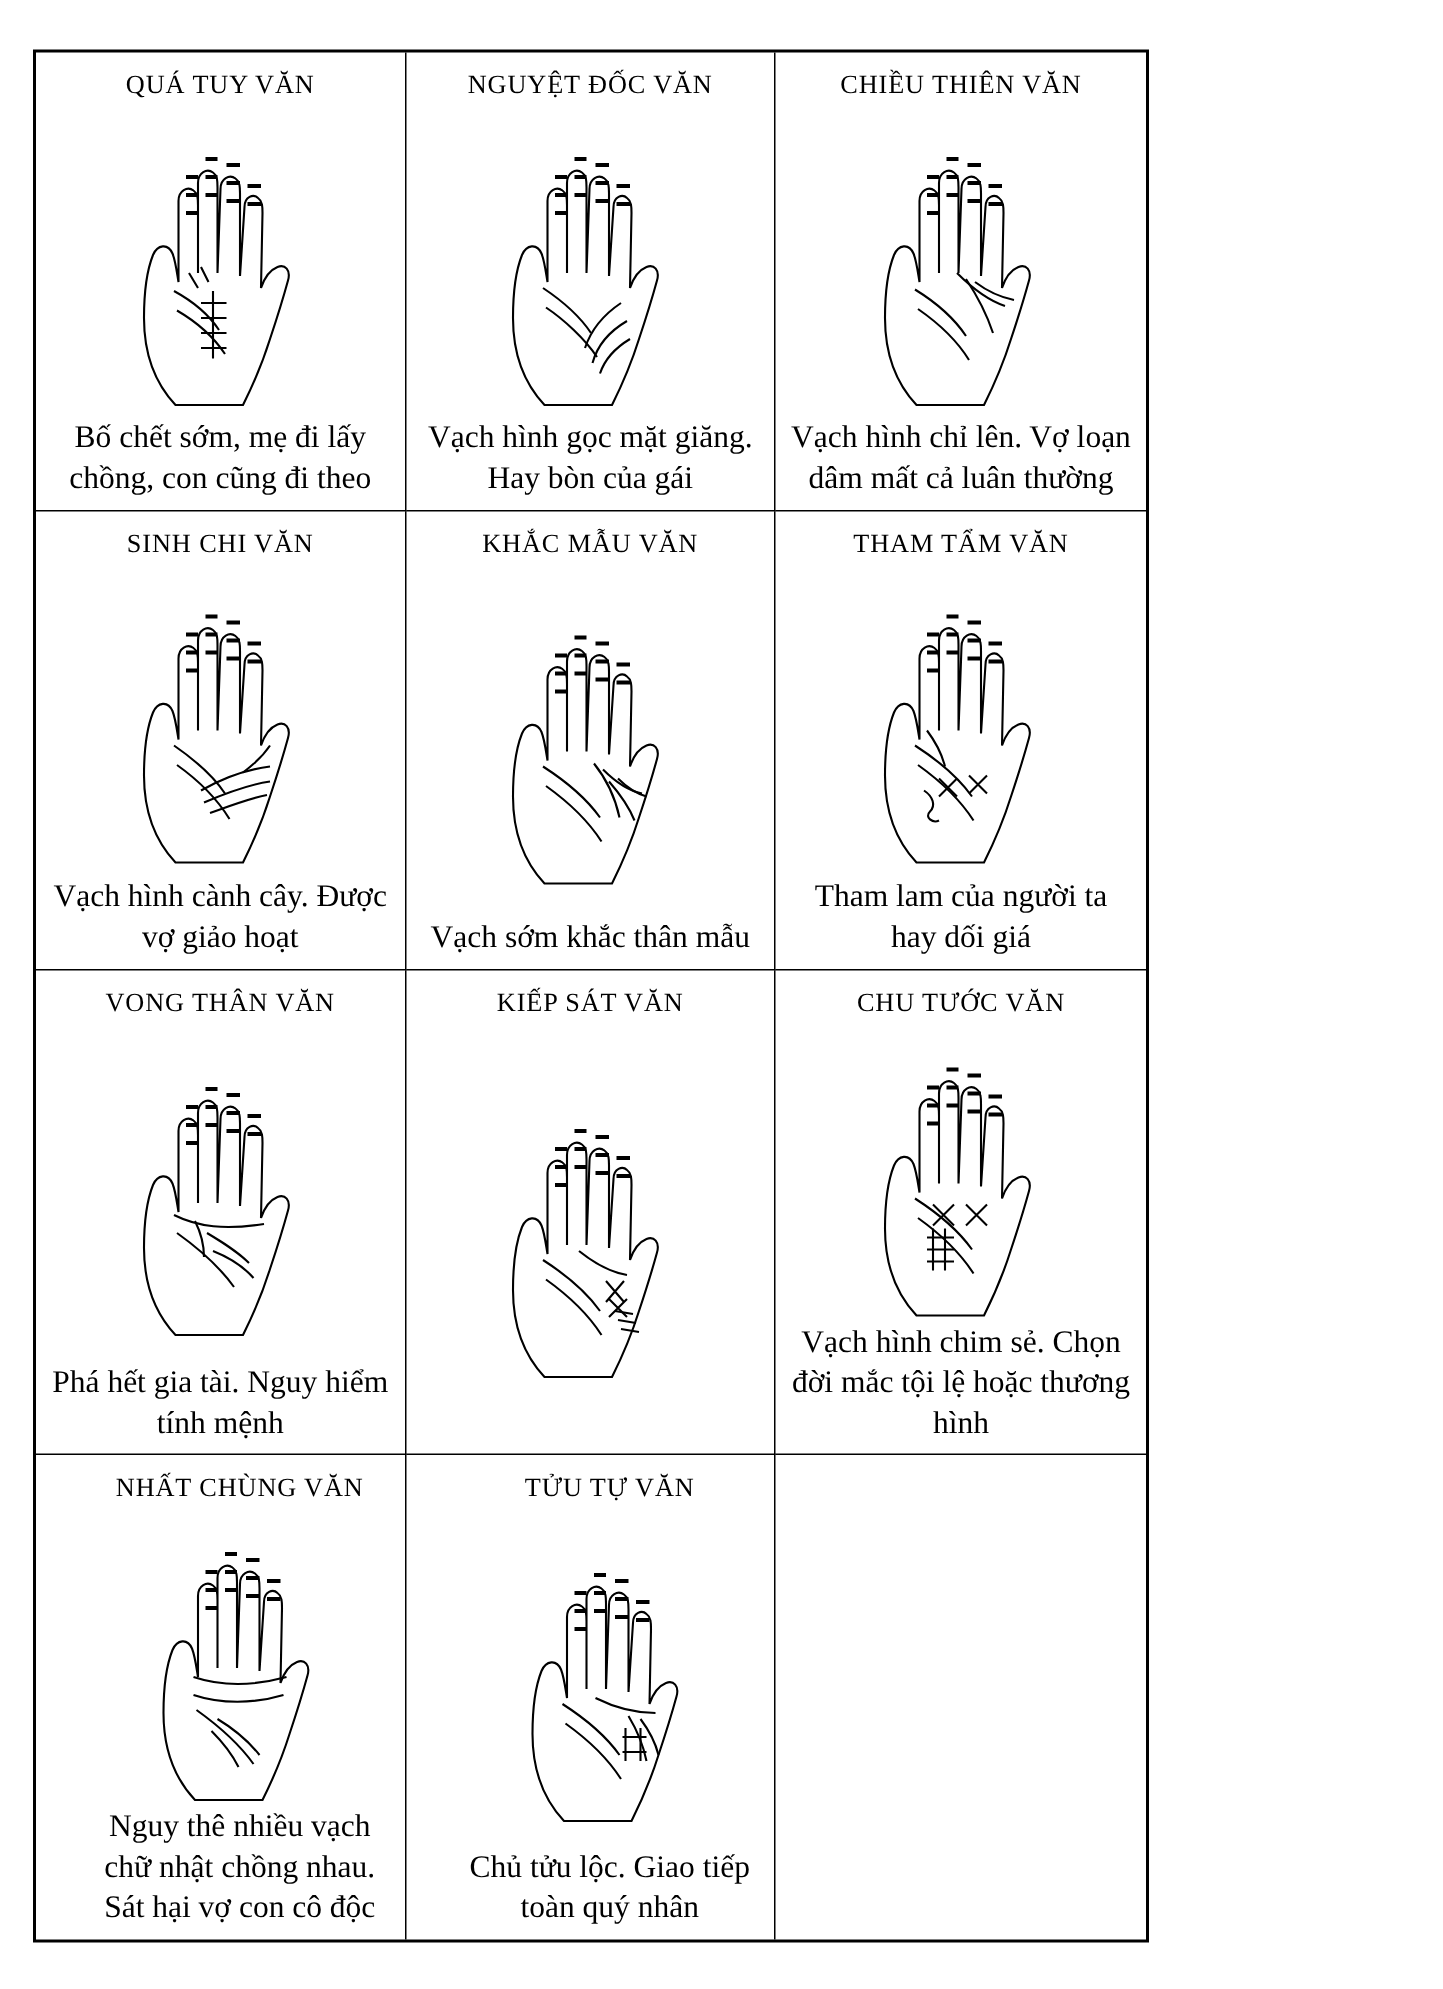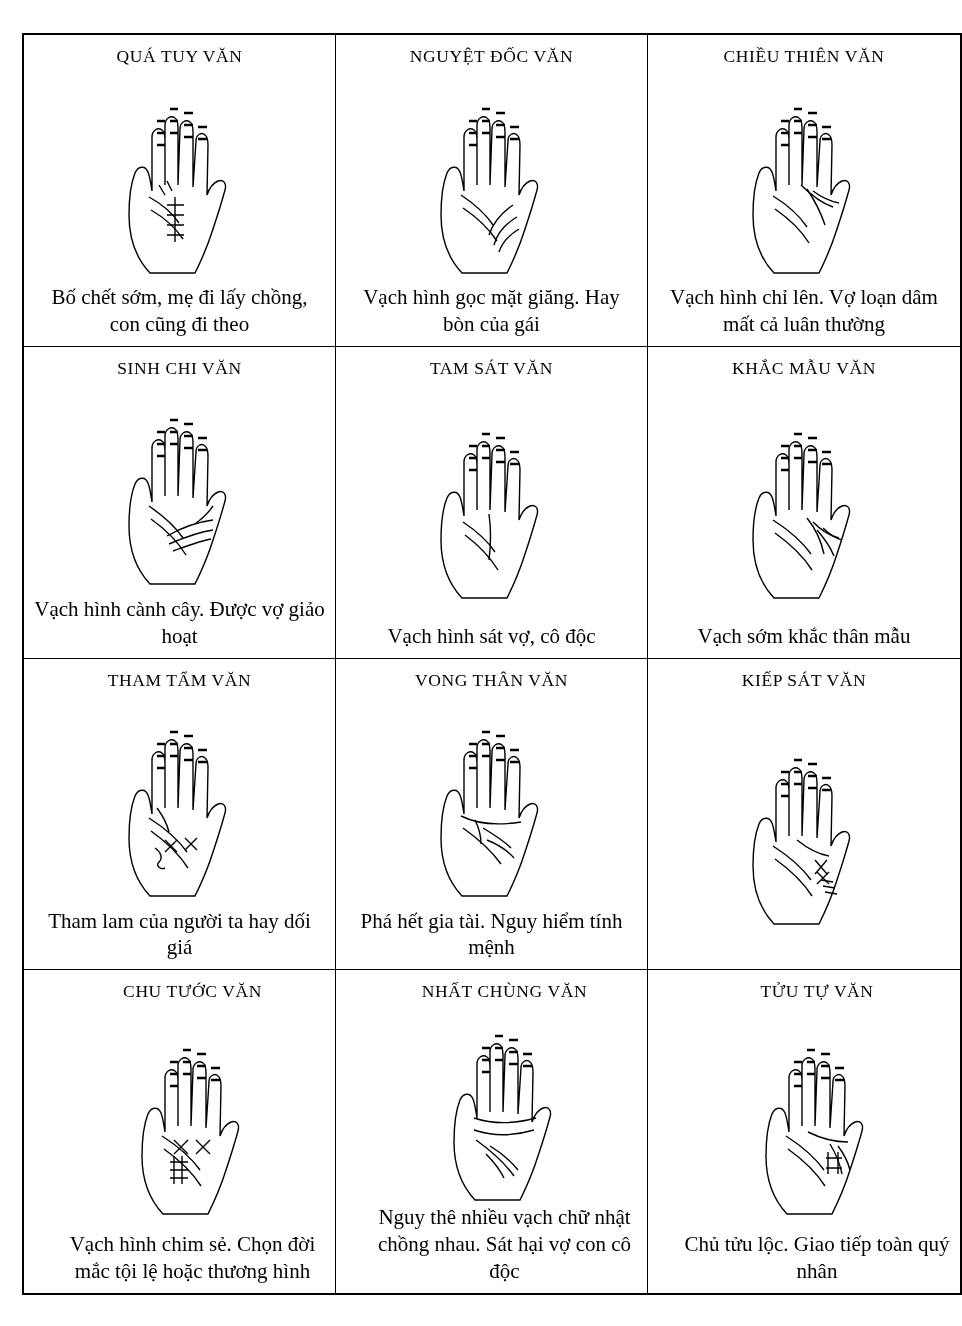--- a/index.html
+++ b/index.html
@@ -16,21 +16,21 @@
   #sheet {
     position: relative;
     width: 962px;
     height: 1326px;
     box-sizing: border-box;
   }
   #grid {
     position: absolute;
     left: 22px;
     top: 33px;
-    width: 940px;
+    width: 744px;
     height: 1262px;
     border: 2px solid #000;
     box-sizing: border-box;
     display: grid;
     grid-template-columns: repeat(3, 1fr);
     grid-template-rows: repeat(4, 1fr);
   }
   .cell {
     border-right: 1px solid #000;
     border-bottom: 1px solid #000;
@@ -177,44 +177,20 @@
             <path d="M52 44 L60 44 M52 56 L60 56 M52 68 L60 68" stroke-width="2.6"></path>
             <path d="M65 32 L73 32 M65 44 L73 44 M65 56 L73 56" stroke-width="2.6"></path>
             <path d="M79 36 L88 36 M79 48 L88 48 M79 60 L88 60" stroke-width="2.6"></path>
             <path d="M93 50 L102 50 M93 62 L102 62" stroke-width="2.6"></path>
           </g>
         </svg>
       </div>
       <div class="cell-caption">Vạch hình cành cây. Được vợ giảo hoạt</div>
     </div>
 
-    <div class="cell">
-      <div class="cell-title">TAM SÁT VĂN</div>
-      <div class="hand-wrap">
-        <svg width="150" height="200" viewBox="0 0 150 200">
-          <g fill="none" stroke="#000" stroke-width="1.4">
-            <path d="M45 196 C30 180 24 160 24 138 C24 120 26 106 30 96 C33 89 40 88 43 95 C45 100 46 108 47 114
-                     L47 60 C47 53 53 50 57 53 C60 55 60 59 60 63 L60 108
-                     L60 48 C60 41 66 38 70 41 C73 43 73 47 73 51 L73 108
-                     L75 52 C75 45 81 42 85 45 C88 47 88 51 88 55 L88 110
-                     L91 64 C91 57 97 55 100 58 C103 60 103 64 103 68 L102 118
-                     C104 112 108 106 113 104 C118 102 122 106 120 113 C117 124 112 140 108 152
-                     C103 168 96 184 90 196 Z"></path>
-            <path d="M46 120 C58 128 70 138 78 150"></path>
-            <path d="M48 133 C60 142 73 155 81 168"></path>
-            <path d="M72 112 C74 126 74 142 72 158"></path>
-            <path d="M52 44 L60 44 M52 56 L60 56 M52 68 L60 68" stroke-width="2.6"></path>
-            <path d="M65 32 L73 32 M65 44 L73 44 M65 56 L73 56" stroke-width="2.6"></path>
-            <path d="M79 36 L88 36 M79 48 L88 48 M79 60 L88 60" stroke-width="2.6"></path>
-            <path d="M93 50 L102 50 M93 62 L102 62" stroke-width="2.6"></path>
-          </g>
-        </svg>
-      </div>
-      <div class="cell-caption">Vạch hình sát vợ, cô độc</div>
-    </div>
 
     <div class="cell">
       <div class="cell-title">KHẮC MẪU VĂN</div>
       <div class="hand-wrap">
         <svg width="150" height="200" viewBox="0 0 150 200">
           <g fill="none" stroke="#000" stroke-width="1.4">
             <path d="M45 196 C30 180 24 160 24 138 C24 120 26 106 30 96 C33 89 40 88 43 95 C45 100 46 108 47 114
                      L47 60 C47 53 53 50 57 53 C60 55 60 59 60 63 L60 108
                      L60 48 C60 41 66 38 70 41 C73 43 73 47 73 51 L73 108
                      L75 52 C75 45 81 42 85 45 C88 47 88 51 88 55 L88 110

